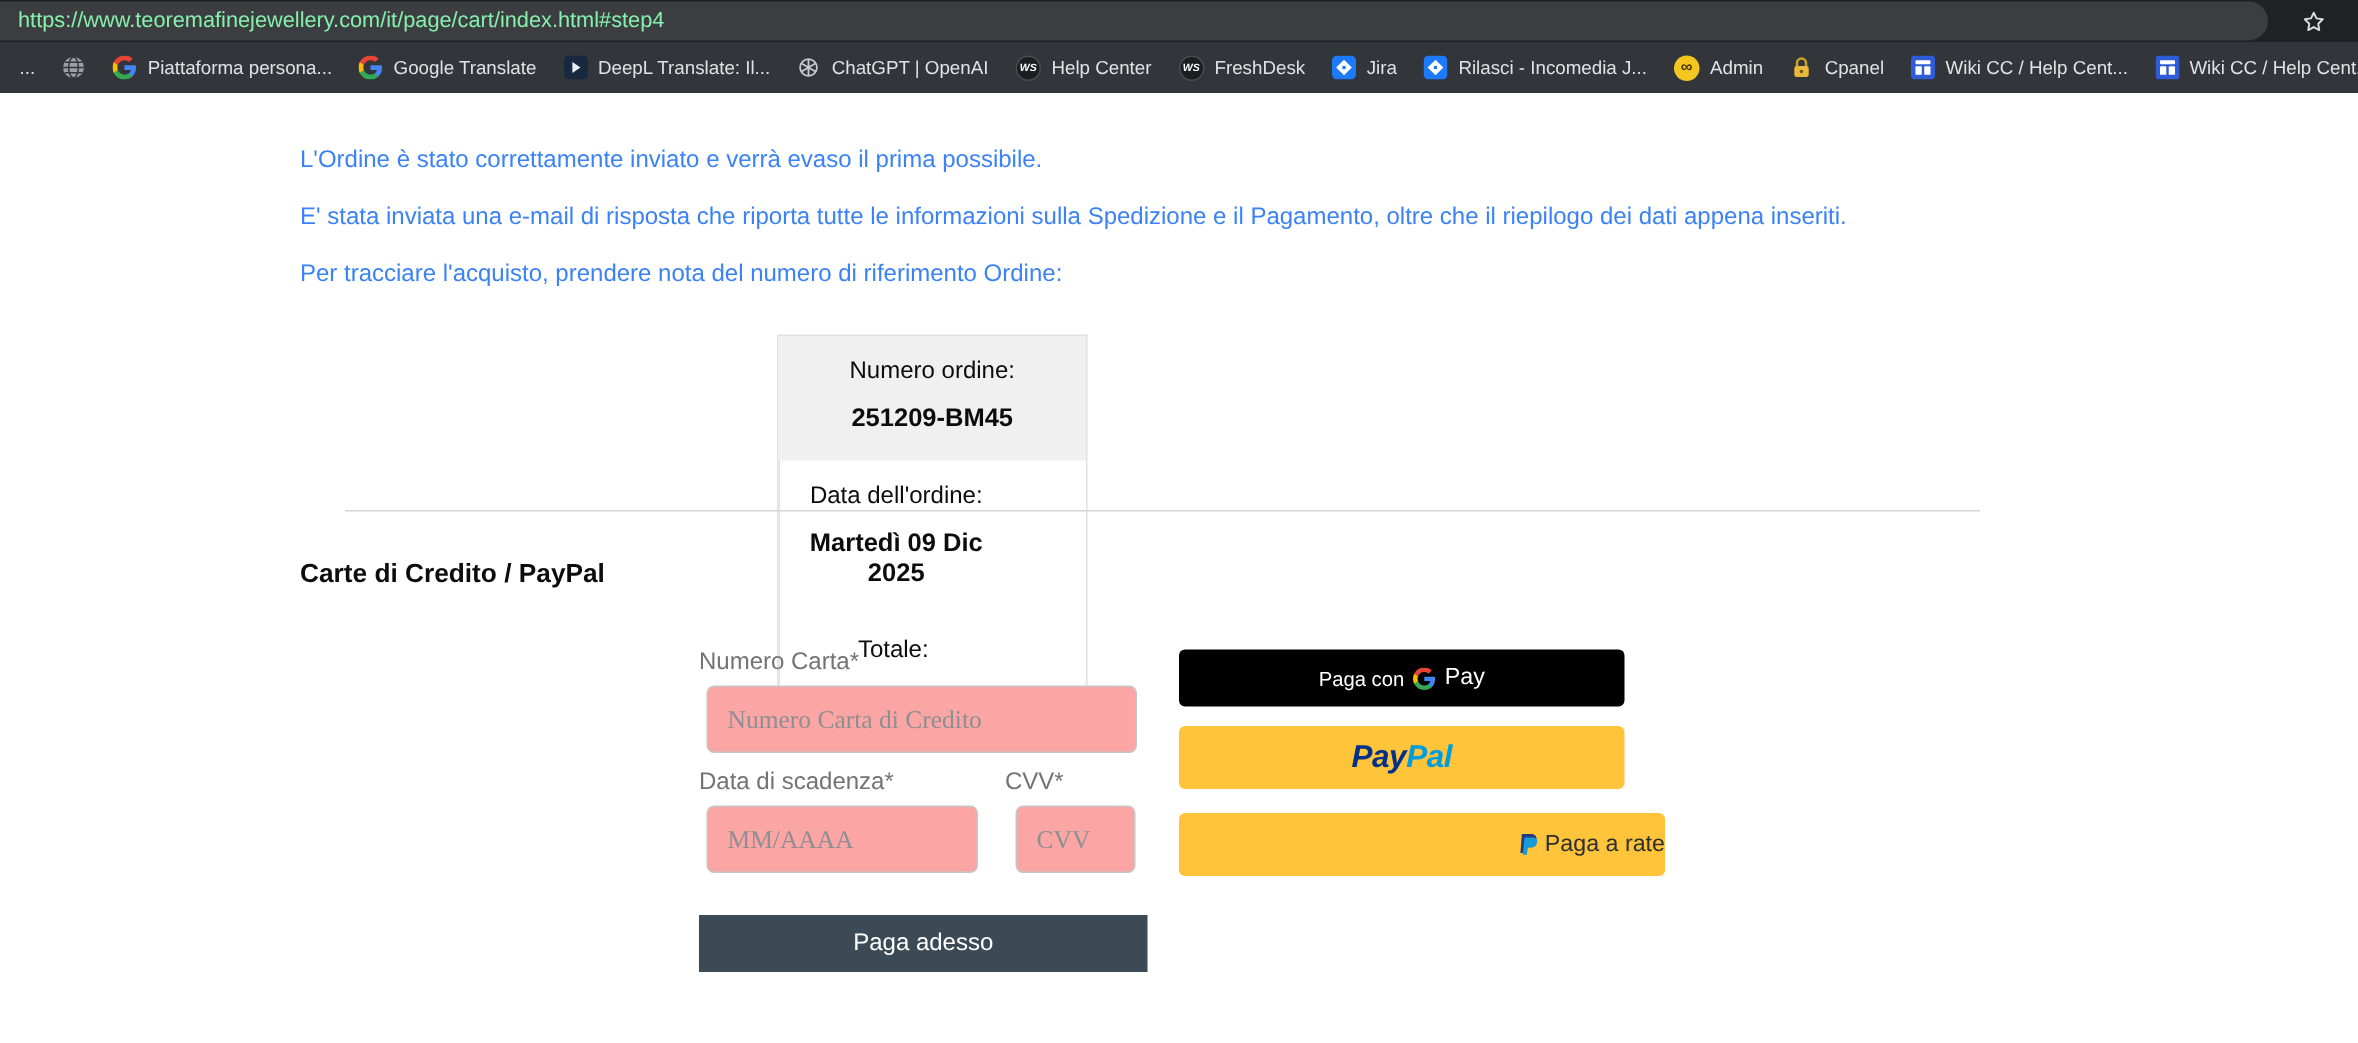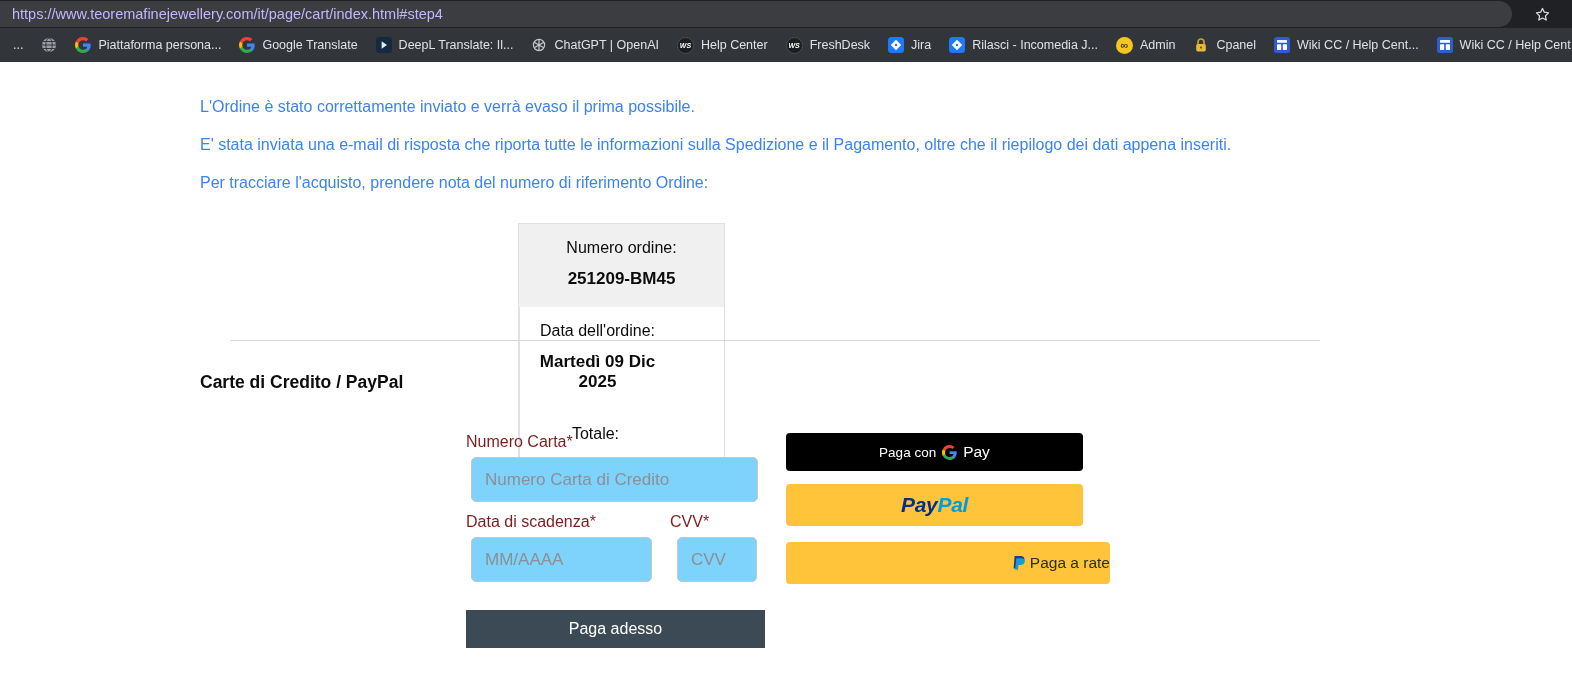--- a/index.html
+++ b/index.html
@@ -3,21 +3,21 @@
 <meta charset="utf-8">
 <style>
   * { margin:0; padding:0; box-sizing:border-box; }
   body { font-family:"Liberation Sans", sans-serif; background:#fff; }
   .stage { position:relative; width:1572px; height:695px; background:#ffffff; overflow:hidden; }
 
   
   .topbar { position:absolute; top:0; left:0; width:1572px; height:28px; background:#202124; }
   .omnibox { position:absolute; top:1px; left:0; width:1512px; height:26px; background:#3b3d41;
              border-radius:0 13px 13px 0; display:flex; align-items:center; padding-left:12px; }
-  .url-text { color:#c4b5fd; font-size:14.5px; white-space:nowrap; overflow:hidden; }
+  .url-text { color:#86efac; font-size:14.5px; white-space:nowrap; overflow:hidden; }
   .star-wrap { position:absolute; top:4px; right:20px; width:20px; height:20px; display:flex; align-items:center; justify-content:center; }
 
   .bookmarks { position:absolute; top:28px; left:0; width:1572px; height:34px; background:#323539;
                display:flex; align-items:center; padding-left:4px; overflow:hidden; }
   .bm { display:flex; align-items:center; gap:7px; padding:3px 9px; border-radius:6px;
         color:#e0e2e6; font-size:12.5px; white-space:nowrap; flex:0 0 auto; cursor:default; }
   .bm .lab:empty { display:none; }
   .ic { width:16px; height:16px; flex:0 0 auto; display:flex; align-items:center; justify-content:center; }
   .ic-ws { width:17px; height:17px; border-radius:50%; background:#1b1d21; color:#fff; font-size:7px;
            font-style:italic; font-weight:bold; display:flex; align-items:center; justify-content:center; border:1px solid #4a4d52; }
@@ -34,27 +34,27 @@
   .ocell.c2 { width:156px; border-left:1px solid #e1e1e1; }
   .ocell.c3 { width:152px; border-left:1px solid #e1e1e1; }
   .ohead { font-size:16px; color:#0c0c0c; }
   .oval  { font-size:17px; color:#0c0c0c; margin-top:12px;font-weight:bold; }
   .oval.bold { font-weight:bold; }
 
   .divider { position:absolute; left:230px; top:340px; width:1090px; height:1px; background:#d6d6d6; }
 
   .pay-heading { position:absolute; left:200px; top:372px; font-size:17.5px; font-weight:bold; color:#0c0c0c; }
 
-  .flabel { position:absolute; font-size:16px; color:#7f1d1d; }
+  .flabel { position:absolute; font-size:16px; color:#737373; }
   .lbl-card { left:466px; top:433px; }
   .lbl-exp  { left:466px; top:513px; }
   .lbl-cvv  { left:670px; top:513px; }
 
-  .fin { position:absolute; border:1px solid #c6c6c6; border-radius:5px; font-family:Liberation Sans, sans-serif;
-         font-size:17px; color:#333; padding:0 13px; background:#7dd3fc; outline:none; }
+  .fin { position:absolute; border:1px solid #c6c6c6; border-radius:5px; font-family:Liberation Serif, serif;
+         font-size:17px; color:#333; padding:0 13px; background:#fca5a5; outline:none; }
   .fin::placeholder { color:#8d8f92; opacity:1; }
   .in-card { left:471px; top:457px; width:287px; height:45px; }
   .in-exp  { left:471px; top:537px; width:181px; height:45px; }
   .in-cvv  { left:677px; top:537px; width:80px;  height:45px; }
 
   .btn { position:absolute; display:flex; align-items:center; justify-content:center; cursor:pointer; border:none; }
   .btn-paynow { left:466px; top:610px; width:299px; height:38px; background:#3b4a54; color:#fff; font-size:16px; }
   .btn-gpay   { left:786px; top:433px; width:297px; height:38px; background:#000; border-radius:4px; gap:6px; }
   .gpay-prefix { color:#fff; font-size:13.5px; }
   .gpay-suffix { color:#fff; font-size:15.5px; }

